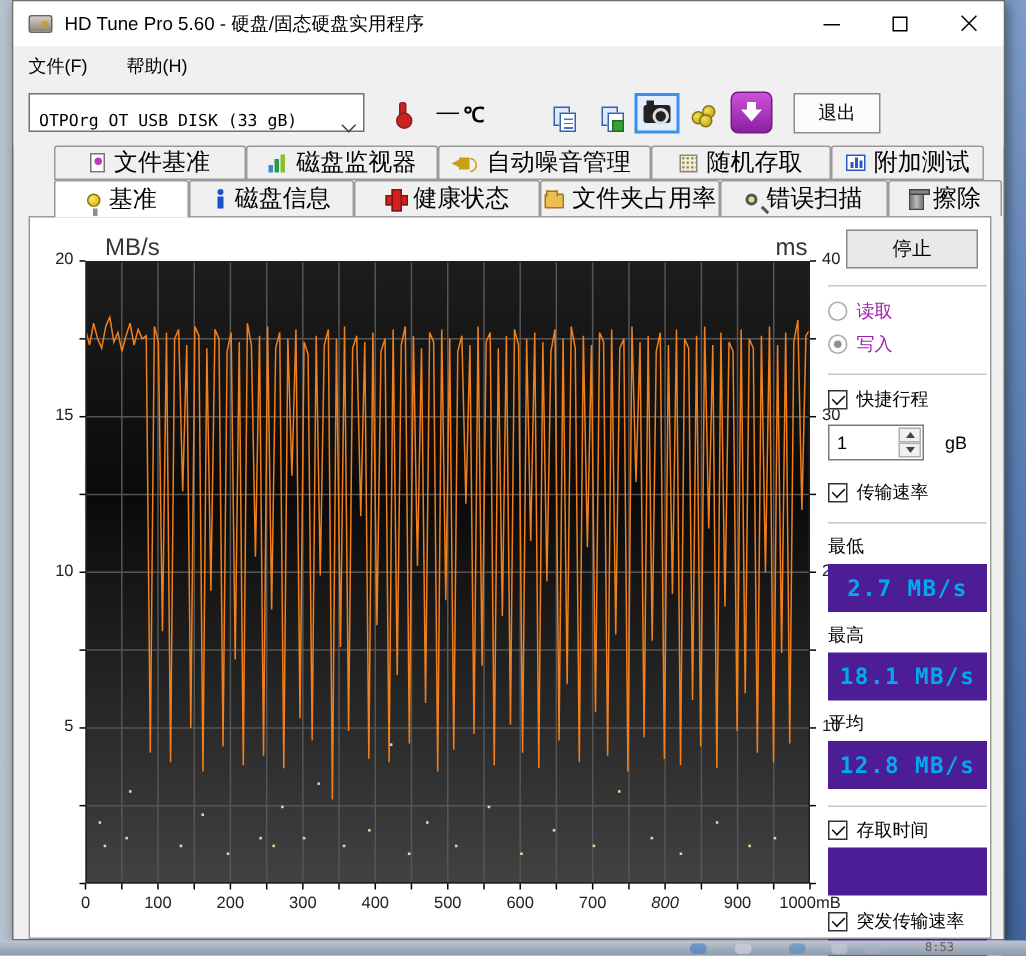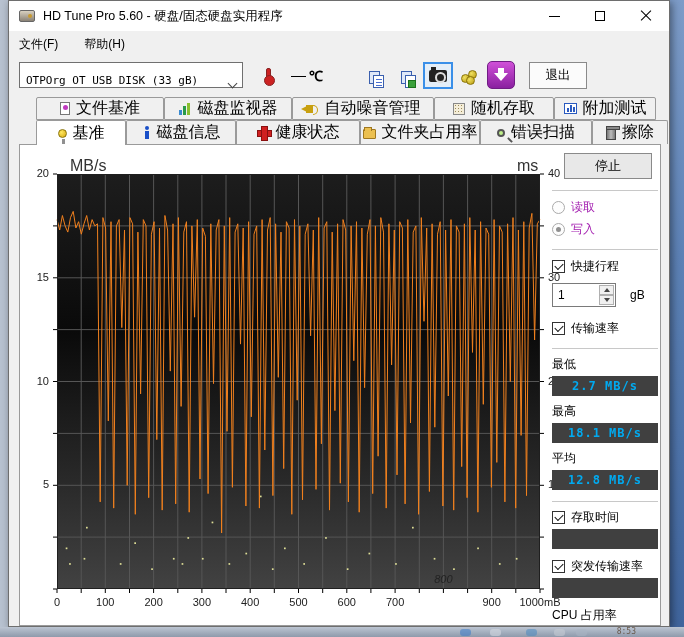--- a/index.html
+++ b/index.html
@@ -155,23 +155,23 @@
   .spinner { width:64px; height:24px; border:1px solid #7a7a7a; background:#fff; position:relative;
              display:flex; align-items:center; }
   .spin-val { padding-left:5px; font-size:12px; }
   .spin-btns { position:absolute; right:1px; top:1px; width:15px; height:20px; display:flex;
                flex-direction:column; }
   .spin-btn { flex:1; background:#f0f0f0; border:1px solid #b0b0b0; display:flex; align-items:center; justify-content:center; }
   .tri-up { border-left:3px solid transparent; border-right:3px solid transparent; border-bottom:4px solid #444; }
   .tri-dn { border-left:3px solid transparent; border-right:3px solid transparent; border-top:4px solid #444; }
   .spin-unit { margin-left:14px; font-size:12px; }
   .plabel { margin-top:7px; font-size:12px; }
-  .display { margin-top:3px; width:106px; height:20px; background:#404040; display:flex; align-items:center;
+  .display { margin-top:3px; width:106px; height:32px; background:#4c1d95; display:flex; align-items:center;
              justify-content:center; font-family:"DejaVu Sans Mono",monospace; font-weight:bold;
-             font-size:12px; letter-spacing:1px; }
+             font-size:15px; letter-spacing:1px; }
   .display.cyan { color:#00aaf0; }
   .display.white { color:#fff; }
 
   
   #taskbar { position:absolute; left:0; bottom:0; width:684px; height:10px;
              background:linear-gradient(180deg,#bcc5d2,#8e9aab); }
   .tb-icon { position:absolute; top:2px; width:11px; height:7px; border-radius:3px; opacity:.55; }
   .tb-clock { position:absolute; top:0; right:48px; font-size:8px; color:#5a4430; opacity:.8;
               font-family:"DejaVu Sans Mono",monospace; }
 </style>
@@ -417,21 +417,21 @@
         </div>
       <div id="xticks">
           <span class="xtick" style="left: 12px; top: 451px; width: 50px;">0</span>
           <span class="xtick" style="left: 60.3px; top: 451px; width: 50px;">100</span>
           <span class="xtick" style="left: 108.6px; top: 451px; width: 50px;">200</span>
           <span class="xtick" style="left: 156.9px; top: 451px; width: 50px;">300</span>
           <span class="xtick" style="left: 205.2px; top: 451px; width: 50px;">400</span>
           <span class="xtick" style="left: 253.5px; top: 451px; width: 50px;">500</span>
           <span class="xtick" style="left: 301.8px; top: 451px; width: 50px;">600</span>
           <span class="xtick" style="left: 350.1px; top: 451px; width: 50px;">700</span>
-          <span class="xtick" style="left: 398.4px; top: 428px; width: 50px; font-style: italic;">800</span>
+          <span class="xtick" style="left: 398.4px; top: 451px; width: 50px; font-style: italic;">800</span>
           <span class="xtick" style="left: 446.7px; top: 451px; width: 50px;">900</span>
           <span class="xtick" style="left: 495px; top: 451px; width: 50px;">1000mB</span>
         </div>
 
       <div class="panel">
         <button class="stop-btn">停止</button>
         <div class="sep"></div>
 
         <div class="row">
           <span class="rb"></span>

